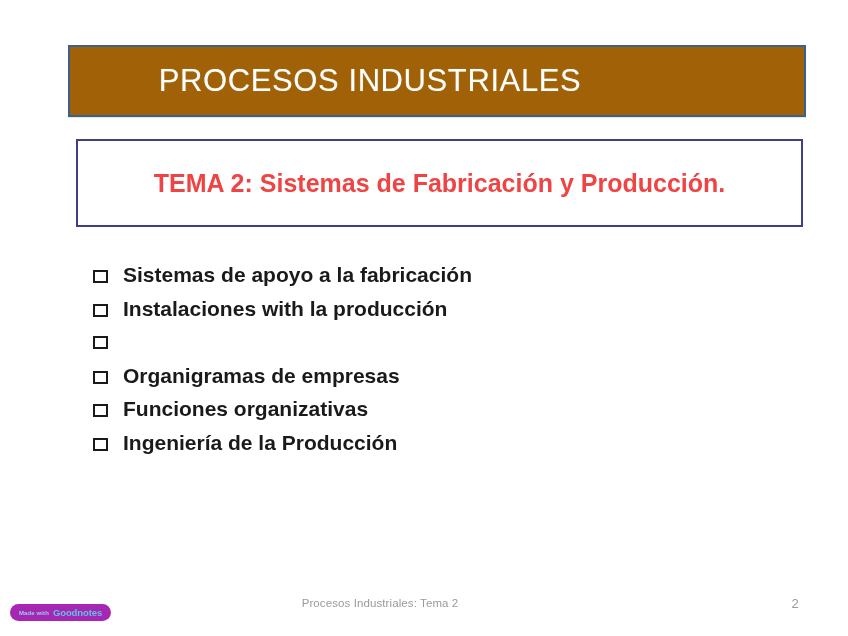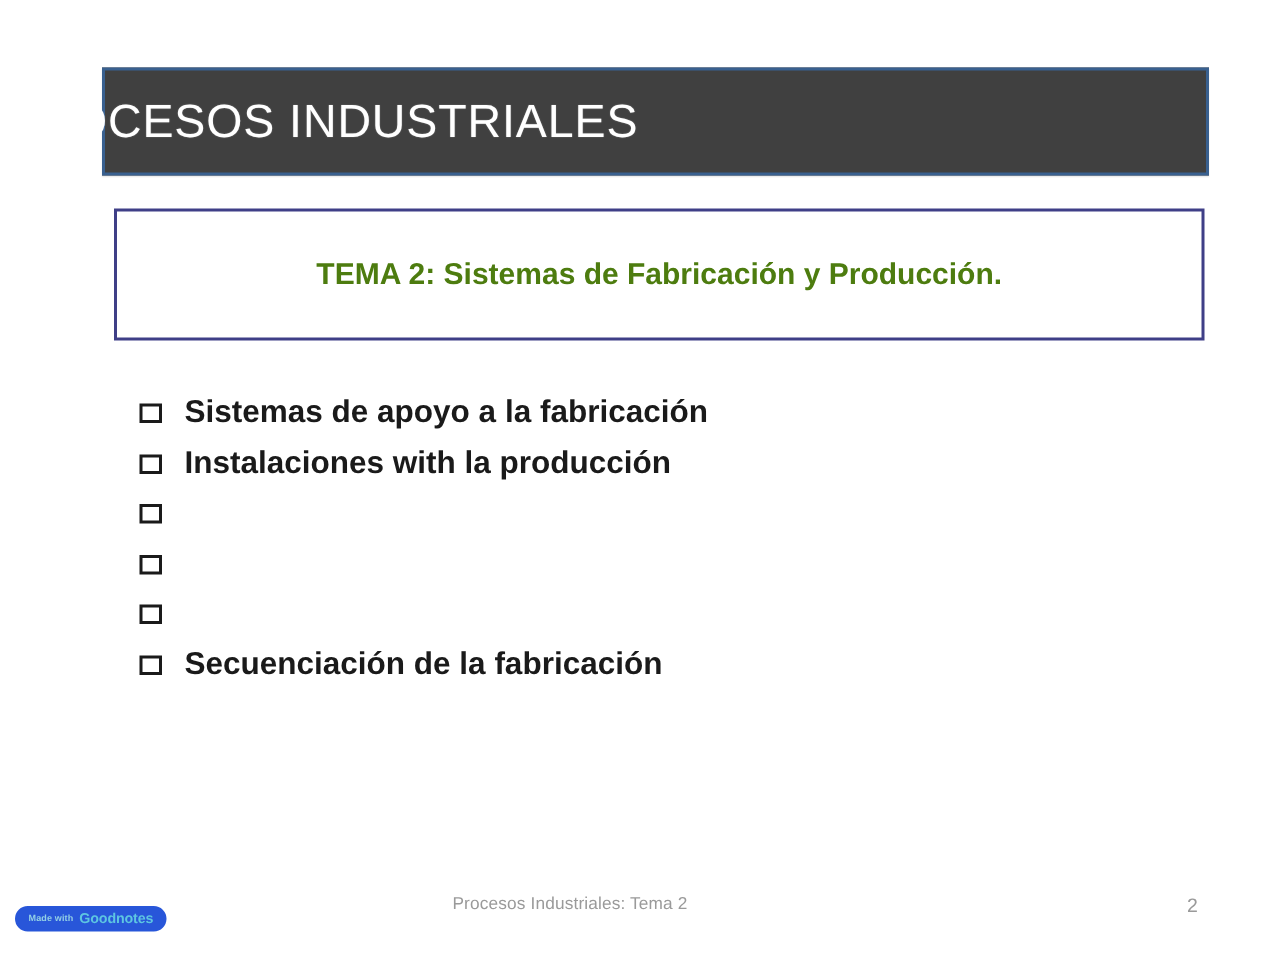--- a/index.html
+++ b/index.html
@@ -23,24 +23,25 @@
   }
 
   
   #title-banner {
     position: absolute;
     left: 68px;
     top: 45px;
     width: 738px;
     height: 72px;
     box-sizing: border-box;
-    background: #404040;
+    background: #a16207;
     border: 2px solid #39608F;
     display: flex;
     align-items: center;
+    justify-content: center;
     box-shadow: 0 1px 1px rgba(0,0,0,0.10);
   }
   #title-banner .title-text {
     color: #FFFFFF;
     font-size: 31px;
     letter-spacing: 0.6px;
     font-weight: 400;
     white-space: nowrap;
     transform: translateX(-67px);
     text-shadow: 0 0 1px rgba(255,255,255,0.35);
@@ -55,23 +56,23 @@
     height: 88px;
     box-sizing: border-box;
     background: #ffffff;
     border: 2px solid #3F3F87;
     display: flex;
     flex-direction: column;
     align-items: center;
     justify-content: center;
   }
   #subtitle-box .sub-line {
-    color: #4d7c0f;
-    font-weight: bold;
-    font-size: 20px;
+    color: #ef4444;
+    font-weight: bold;
+    font-size: 25px;
     line-height: 36px;
     white-space: nowrap;
     text-align: center;
   }
 
   
   #bullet-list {
     position: absolute;
     left: 93px;
     top: 262px;
@@ -138,21 +139,21 @@
   }
 
   
   #goodnotes-badge {
     position: absolute;
     left: 10px;
     top: 604px;
     height: 17px;
     padding: 0 9px;
     border-radius: 9px;
-    background: #1d4ed8;
+    background: #a21caf;
     display: flex;
     align-items: center;
     gap: 4px;
     opacity: 0.95;
   }
   #goodnotes-badge .made-with {
     font-size: 6px;
     color: #8FCFE4;
     font-weight: bold;
     letter-spacing: 0.1px;
@@ -196,35 +197,37 @@
     <div class="bullet-row">
       <span class="bullet-marker">
           <span class="sq"></span>
         </span>
     </div>
 
     <div class="bullet-row">
       <span class="bullet-marker">
           <span class="sq"></span>
         </span>
-    </div>
-
-    <div class="bullet-row">
-      <span class="bullet-marker">
-          <span class="sq"></span>
-        </span>
-    </div>
-
-
-    <div class="bullet-row">
-      <span class="bullet-marker">
-          <span class="sq"></span>
-        </span>
-      <span class="bullet-text">Secuenciación de la fabricación</span>
-    </div>
+      <span class="bullet-text">Organigramas de empresas</span>
+    </div>
+
+    <div class="bullet-row">
+      <span class="bullet-marker">
+          <span class="sq"></span>
+        </span>
+      <span class="bullet-text">Funciones organizativas</span>
+    </div>
+
+    <div class="bullet-row">
+      <span class="bullet-marker">
+          <span class="sq"></span>
+        </span>
+      <span class="bullet-text">Ingeniería de la Producción</span>
+    </div>
+
 
   </div>
 
   <div id="footer-note">Procesos Industriales: Tema 2</div>
   <div id="page-number">2</div>
 
   <div id="goodnotes-badge">
     <span class="made-with">Made with</span>
     <span class="brand">Goodnotes</span>
   </div>

